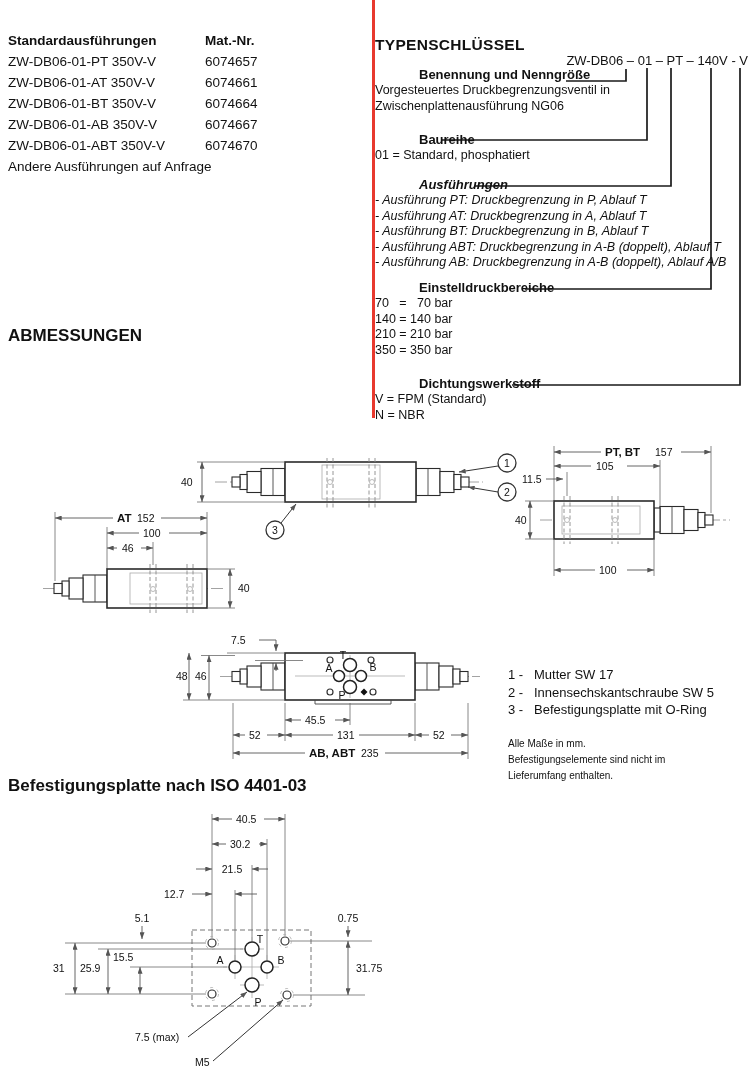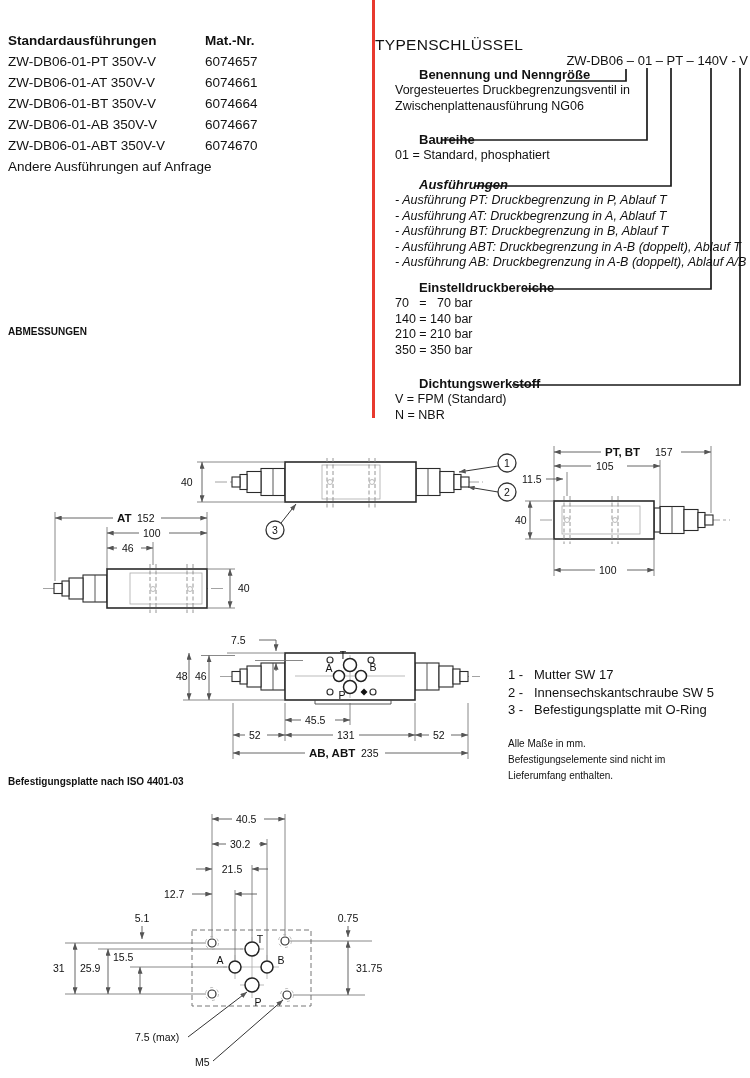--- a/index.html
+++ b/index.html
@@ -5,28 +5,28 @@
   html,body{margin:0;padding:0;background:#ffffff;}
   #page{position:relative;width:750px;height:1078px;background:#fff;overflow:hidden;
         font-family:"Liberation Sans",sans-serif;color:#111;}
   .abs{position:absolute;}
   
   #std-table{left:8px;top:30px;width:360px;font-size:13.5px;line-height:21px;}
   .std-row{display:flex;}
   .std-row .c1{width:197px;}
   .std-head{font-weight:bold;}
   
-  #ts-title{left:375px;top:36px;font-size:15.5px;font-weight:normal;letter-spacing:.3px;}
+  #ts-title{left:375px;top:36px;font-size:15.5px;font-weight:bold;letter-spacing:.3px;}
   #ts-code{left:553px;top:53px;width:195px;font-size:13px;text-align:right;white-space:pre;}
   .ts-sec{left:375px;width:372px;}
   .ts-sec .h{font-weight:bold;font-size:13px;line-height:16px;margin-left:44px;}
-  .ts-sec .l{font-size:12.5px;line-height:15.5px;white-space:pre;margin-left:20px;}
+  .ts-sec .l{font-size:12.5px;line-height:15.5px;white-space:pre;}
   #red-divider{left:372px;top:0;width:2.5px;height:418px;}
   
-  .big-head{font-size:10px;font-weight:bold;}
+  .big-head{font-size:17px;font-weight:bold;}
   
   #legend{left:508px;top:666px;font-size:13px;line-height:17.5px;}
   .lg-row{display:flex;}
   .lg-row .n{width:26px;}
   #notes{left:508px;top:736px;font-size:10px;line-height:16px;}
   
   .drw{position:absolute;}
   .drw .out{fill:#fff;stroke:#2b2b2b;stroke-width:1.6;}
   .drw .o2{fill:#fff;stroke:#2b2b2b;stroke-width:1.1;}
   .drw .o1{fill:none;stroke:#444;stroke-width:.9;}

